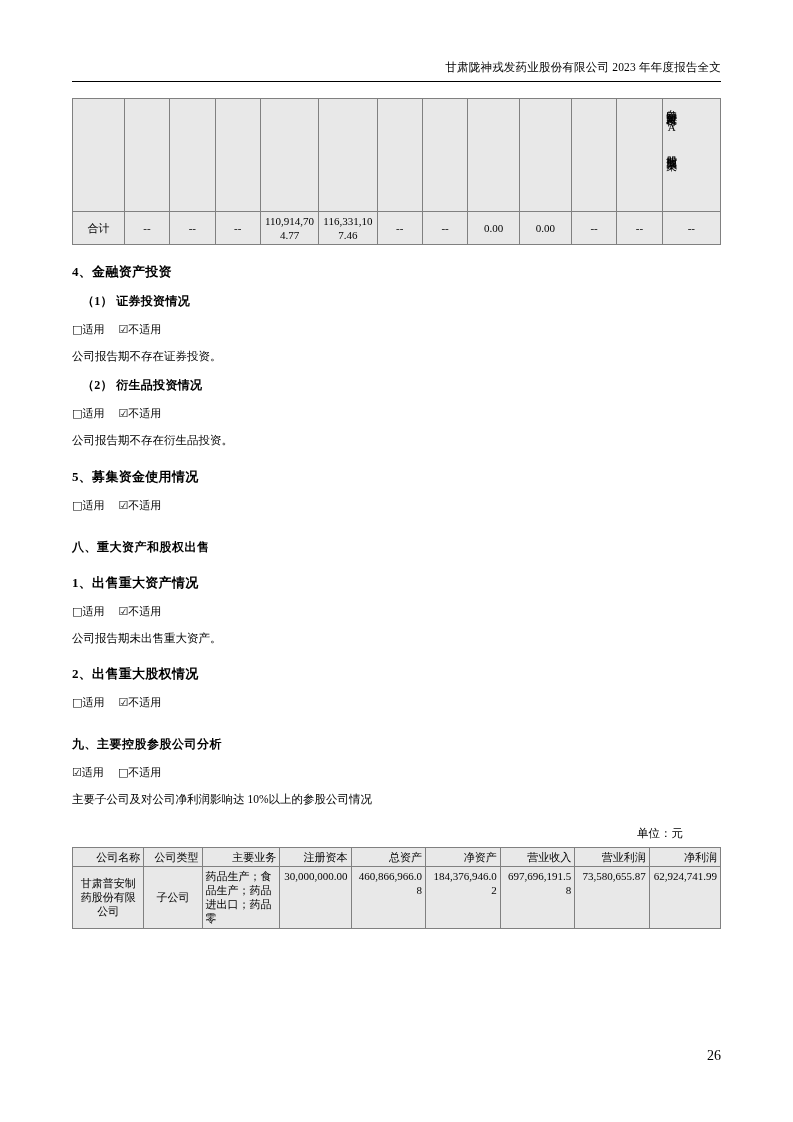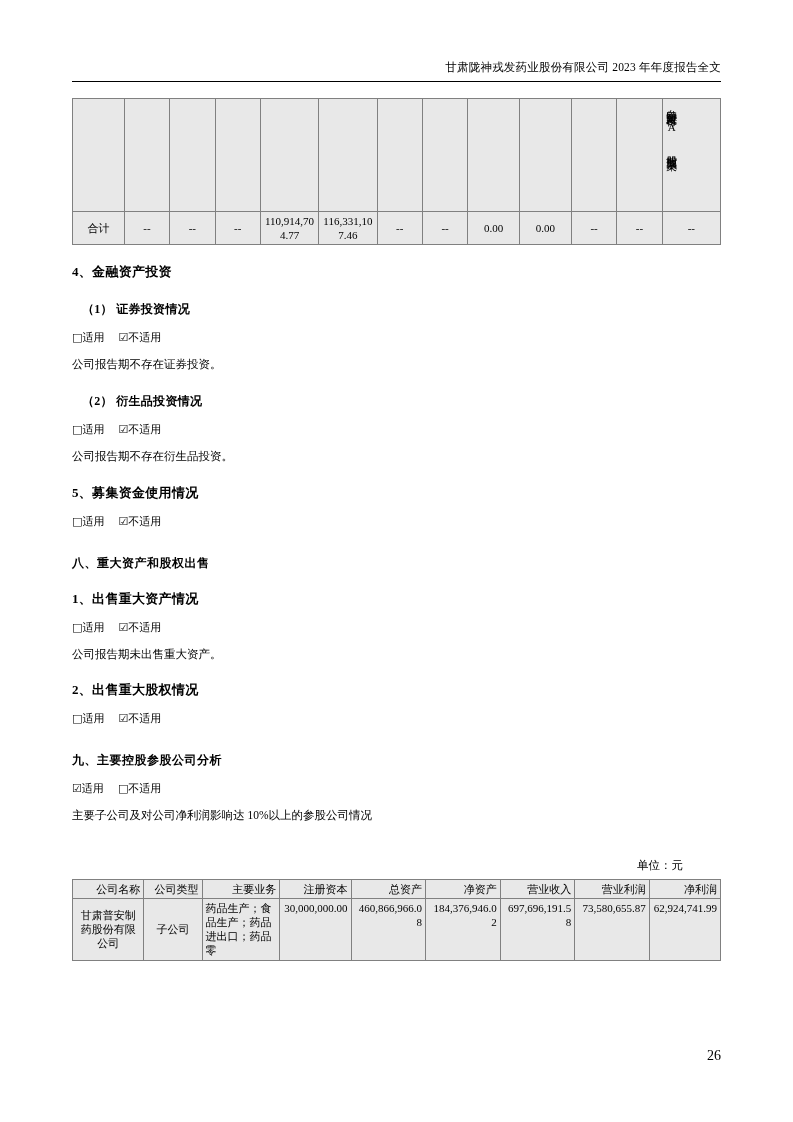--- a/index.html
+++ b/index.html
@@ -79,21 +79,21 @@
   }
   .h2 {
     font-size: 12px;
     font-weight: bold;
     margin: 26px 0 0 0;
     letter-spacing: 0.5px;
   }
   .h4 {
     font-size: 12px;
     font-weight: bold;
-    margin: 20px 0 0 0;
+    margin: 12px 0 0 0;
     letter-spacing: 0.3px;
     padding-left: 10px;
   }
   .para {
     font-size: 11.5px;
     margin: 11px 0 0 0;
     line-height: 1.5;
   }
   .checkline {
     font-size: 11.5px;
@@ -102,21 +102,21 @@
   .checkline .box {
     font-family: "DejaVu Sans", sans-serif;
     font-size: 11px;
   }
   .checkline .opt {
     margin-right: 14px;
   }
   .unit-line {
     font-size: 11.5px;
     text-align: right;
-    margin: 34px 0 6px 0;
+    margin: 18px 0 6px 0;
     padding-right: 38px;
   }
 
   
   .tbl-sub {
     margin-top: 4px;
   }
   .tbl-sub th {
     text-align: right;
     vertical-align: middle;

